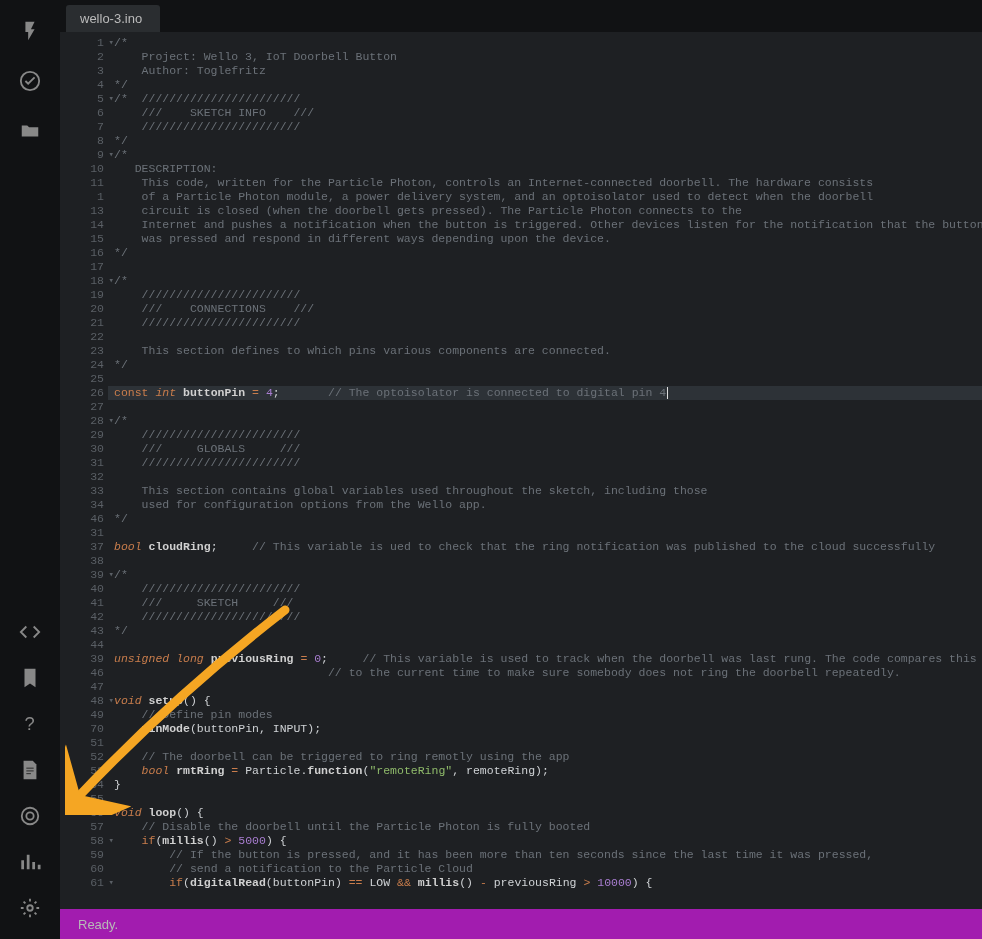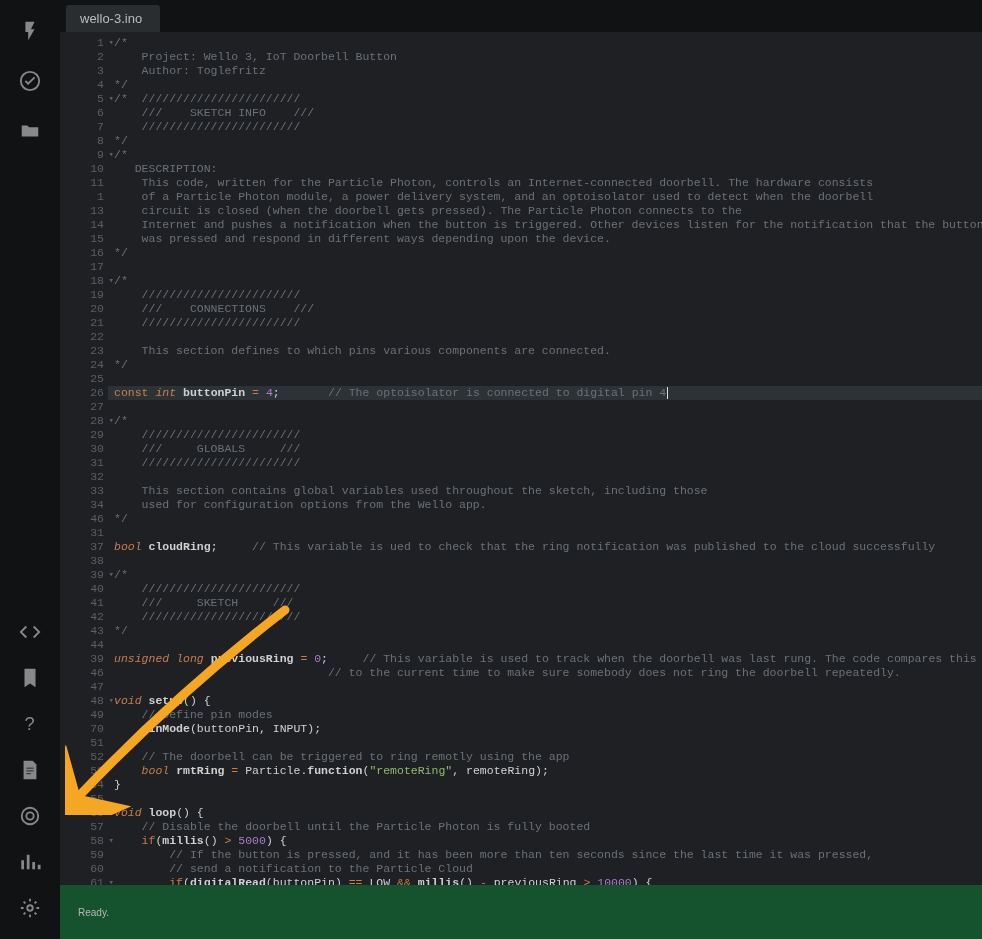--- a/index.html
+++ b/index.html
@@ -87,27 +87,27 @@
   .c-type    { color:#c97d4c; font-style:italic; }
   .c-func    { color:#d0d0d0; font-weight:bold;}
   .c-ident   { color:#d0d0d0; font-weight:bold;}
   .c-op      { color:#c97d4c; }
   .c-num     { color:#a87dd0; }
   .c-str     { color:#8fba6a; }
   .c-text    { color:#cfd2d5; }
   .c-punct   { color:#cfd2d5; }
   
   .statusbar {
-    height:54px;
-    background:#14532d;
+    height:30px;
+    background:#a21caf;
     color:#b8b8b8;
     display:flex;
     align-items:center;
     padding-left:18px;
-    font-size:10px;
+    font-size:13px;
     font-family: Arial, sans-serif;
   }
   
   .arrow-svg {
     position:absolute;
     left:65px;
     top:605px;
     pointer-events:none;
     z-index:50;
   }

